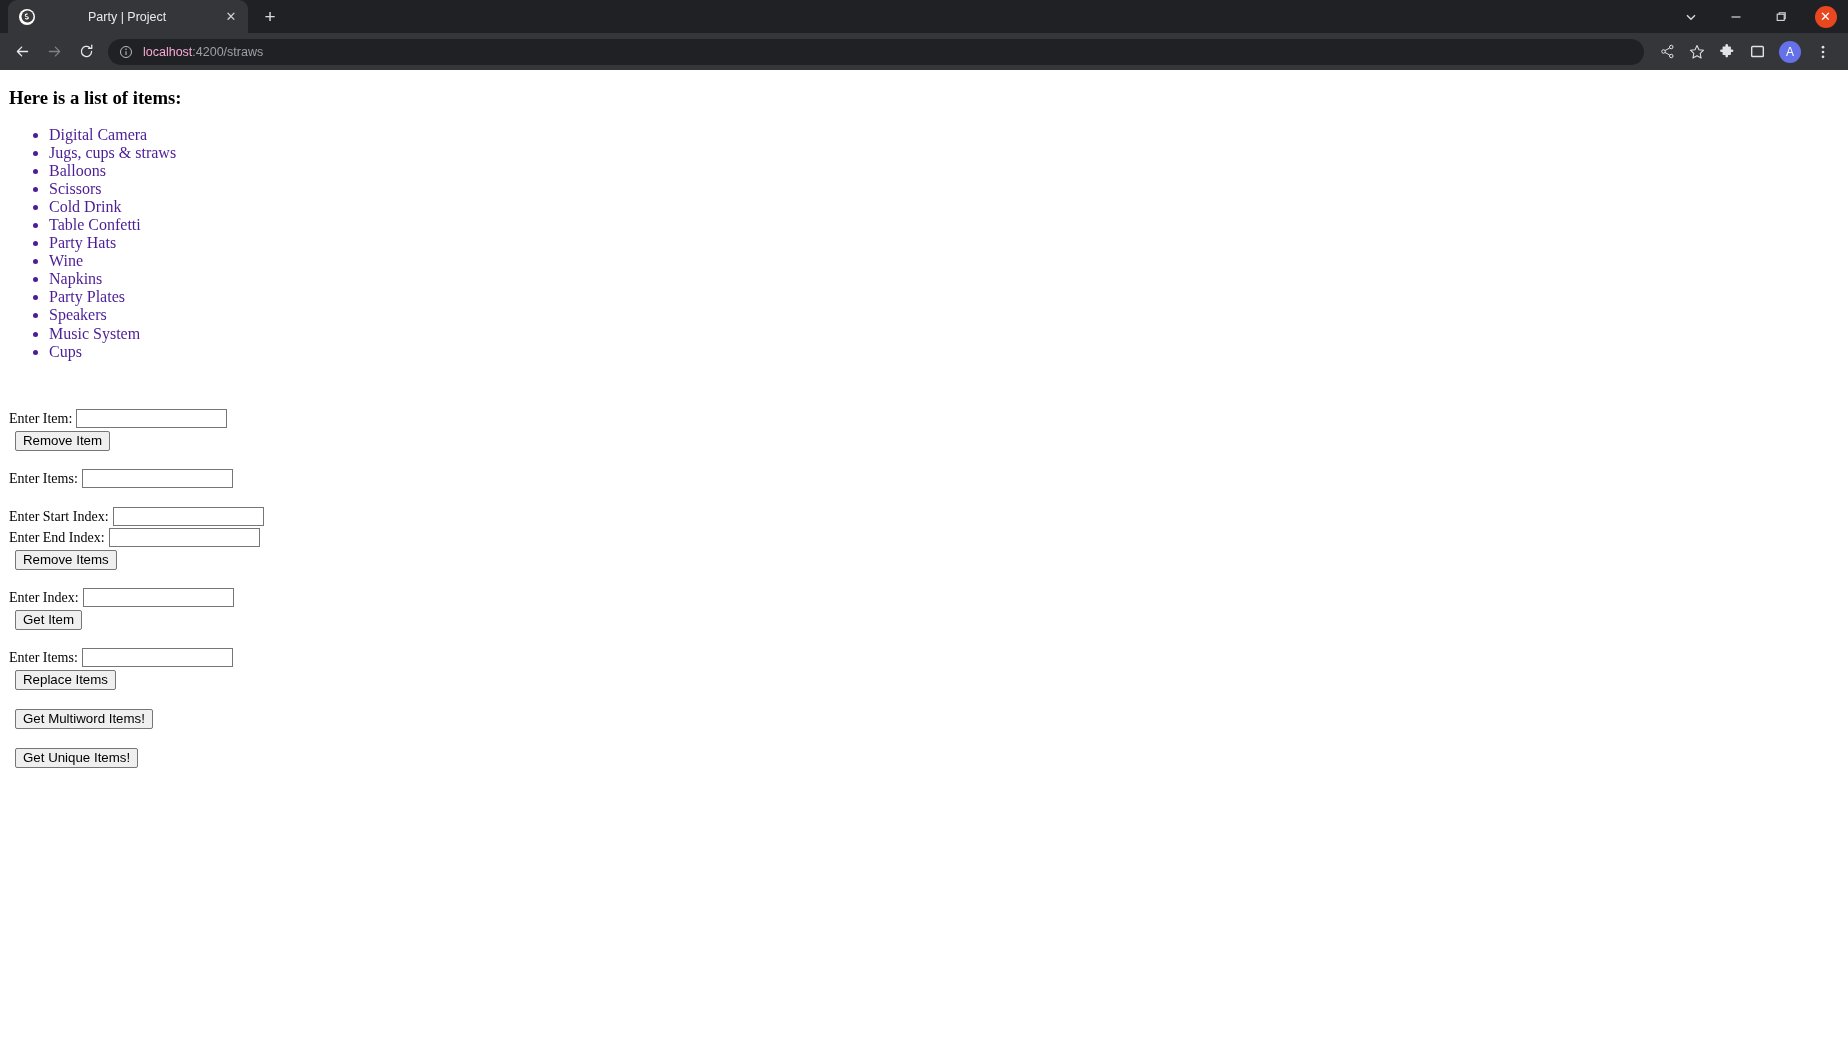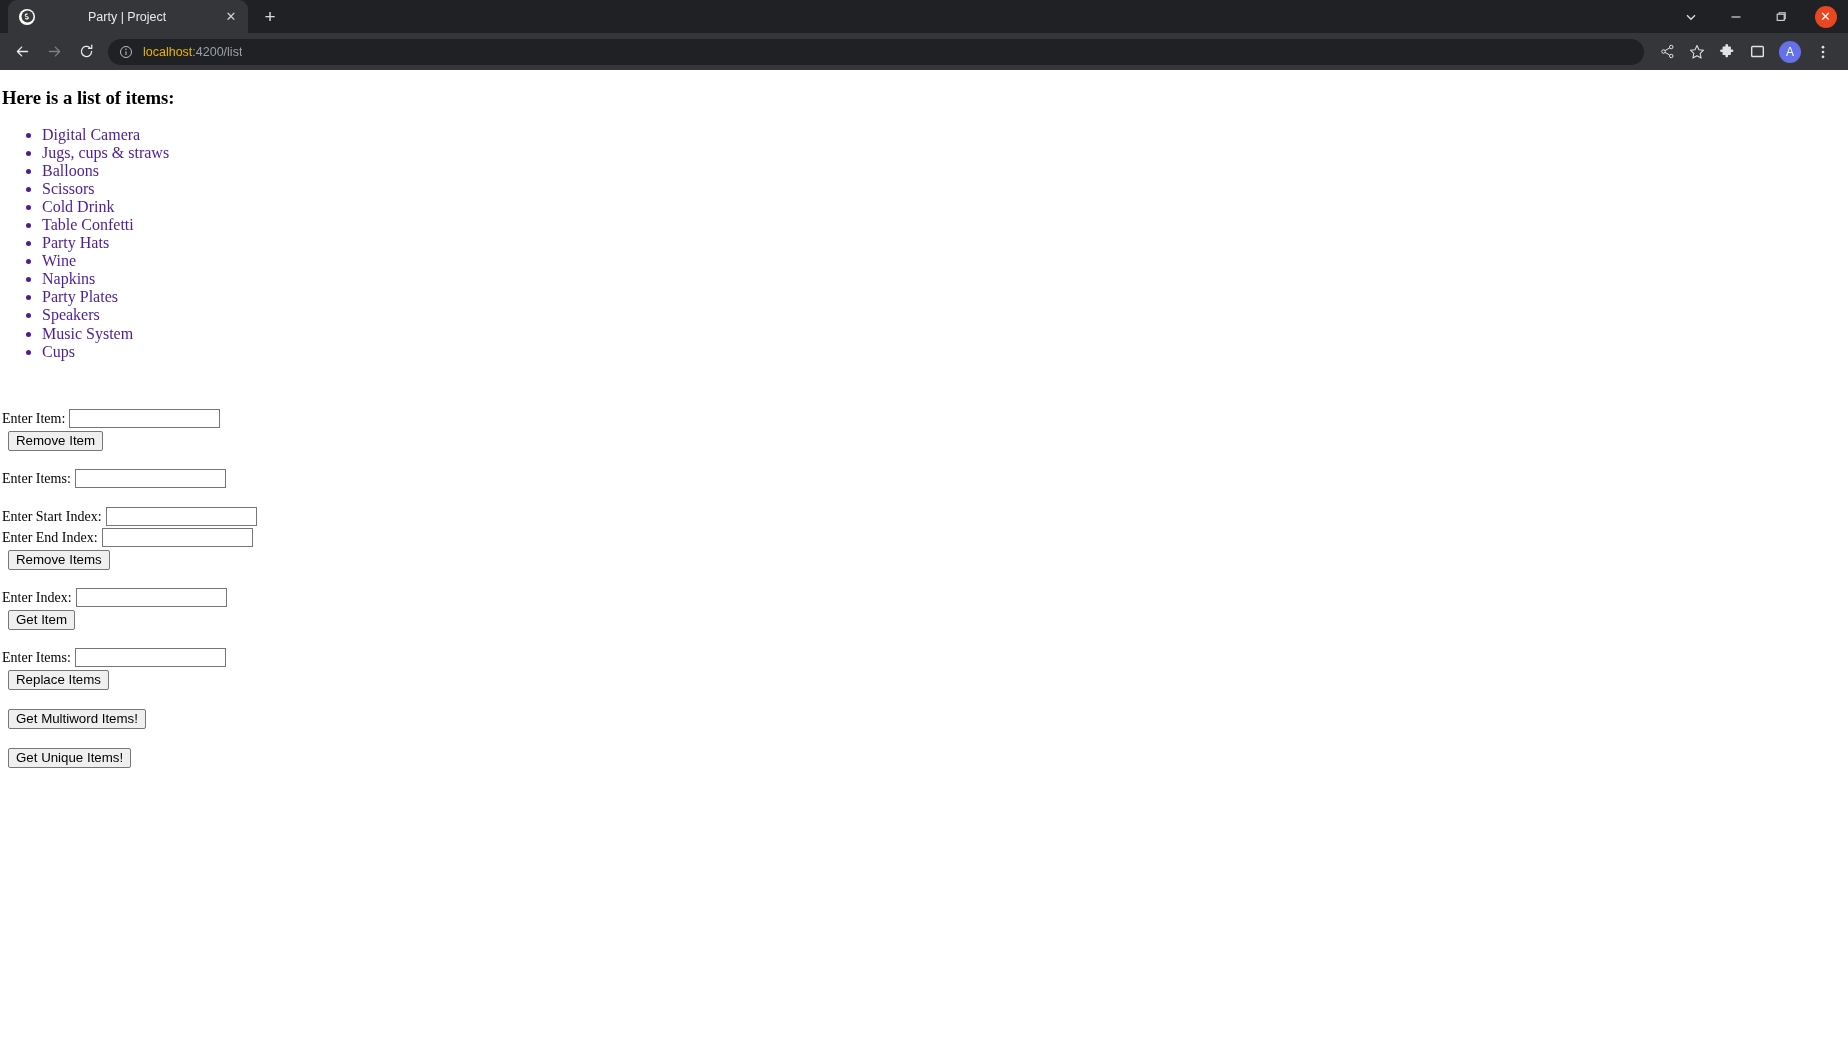--- a/index.html
+++ b/index.html
@@ -131,21 +131,21 @@
     display: flex; align-items: center; justify-content: center;
   }
   #url-text {
     font-family: "Liberation Sans", sans-serif;
     font-size: 12.5px;
     color: #9aa0a6;
     white-space: nowrap;
     overflow: hidden;
     text-overflow: ellipsis;
   }
-  #url-text .host { color: #eab308; }
+  #url-text .host { color: #f9a8d4; }
   .tb-icon {
     width: 30px; height: 30px;
     display: flex; align-items: center; justify-content: center;
     color: #e0e2e5;
     flex: 0 0 auto;
     border-radius: 50%;
   }
   #avatar-btn {
     width: 22px; height: 22px;
     border-radius: 50%;
@@ -156,21 +156,21 @@
     display: flex; align-items: center; justify-content: center;
     margin: 0 7px;
     flex: 0 0 auto;
   }
 
   
   #page {
     width: 1848px;
     height: 982px;
     background: #ffffff;
-    padding: 0 2px;
+    padding: 0 9px;
     overflow: hidden;
   }
   #page-title {
     font-family: "Liberation Serif", serif;
     font-size: 18.7px;
     font-weight: bold;
     color: #000000;
     margin: 17px 0 17px 0;
     line-height: 1.15;
   }
@@ -287,21 +287,21 @@
     </div>
 
     <div id="omnibox">
       <span id="site-info-icon">
         <svg width="14" height="14" viewBox="0 0 16 16" aria-hidden="true">
           <circle cx="8" cy="8" r="6.3" stroke="currentColor" stroke-width="1.1" fill="none"></circle>
           <line x1="8" y1="7" x2="8" y2="11.3" stroke="currentColor" stroke-width="1.2"></line>
           <circle cx="8" cy="4.9" r="0.85" fill="currentColor"></circle>
         </svg>
       </span>
-      <span id="url-text"><span class="host">localhost</span><span class="path">:4200/list</span></span>
+      <span id="url-text"><span class="host">localhost</span><span class="path">:4200/straws</span></span>
     </div>
 
     <div class="tb-icon">
       <svg width="15" height="15" viewBox="0 0 18 18" aria-hidden="true">
         <circle cx="13.5" cy="3.6" r="2.1" stroke="currentColor" stroke-width="1.2" fill="none"></circle>
         <circle cx="4.2" cy="9" r="2.1" stroke="currentColor" stroke-width="1.2" fill="none"></circle>
         <circle cx="13.5" cy="14.4" r="2.1" stroke="currentColor" stroke-width="1.2" fill="none"></circle>
         <line x1="6" y1="7.9" x2="11.7" y2="4.7" stroke="currentColor" stroke-width="1.2"></line>
         <line x1="6" y1="10.1" x2="11.7" y2="13.3" stroke="currentColor" stroke-width="1.2"></line>
       </svg>

